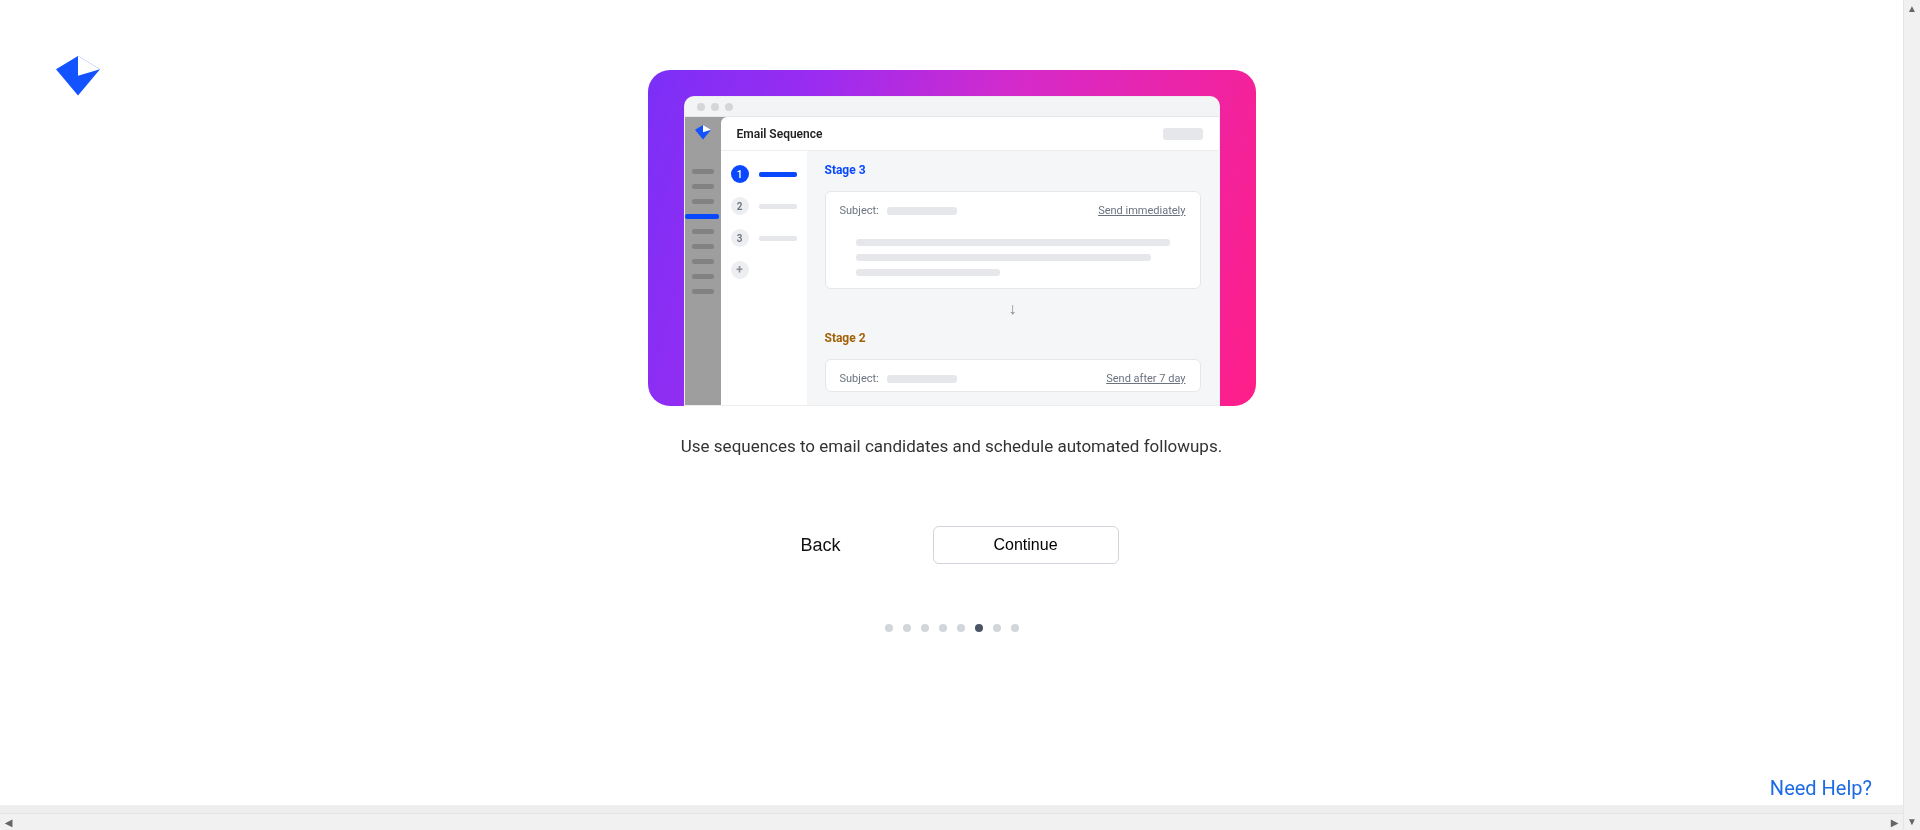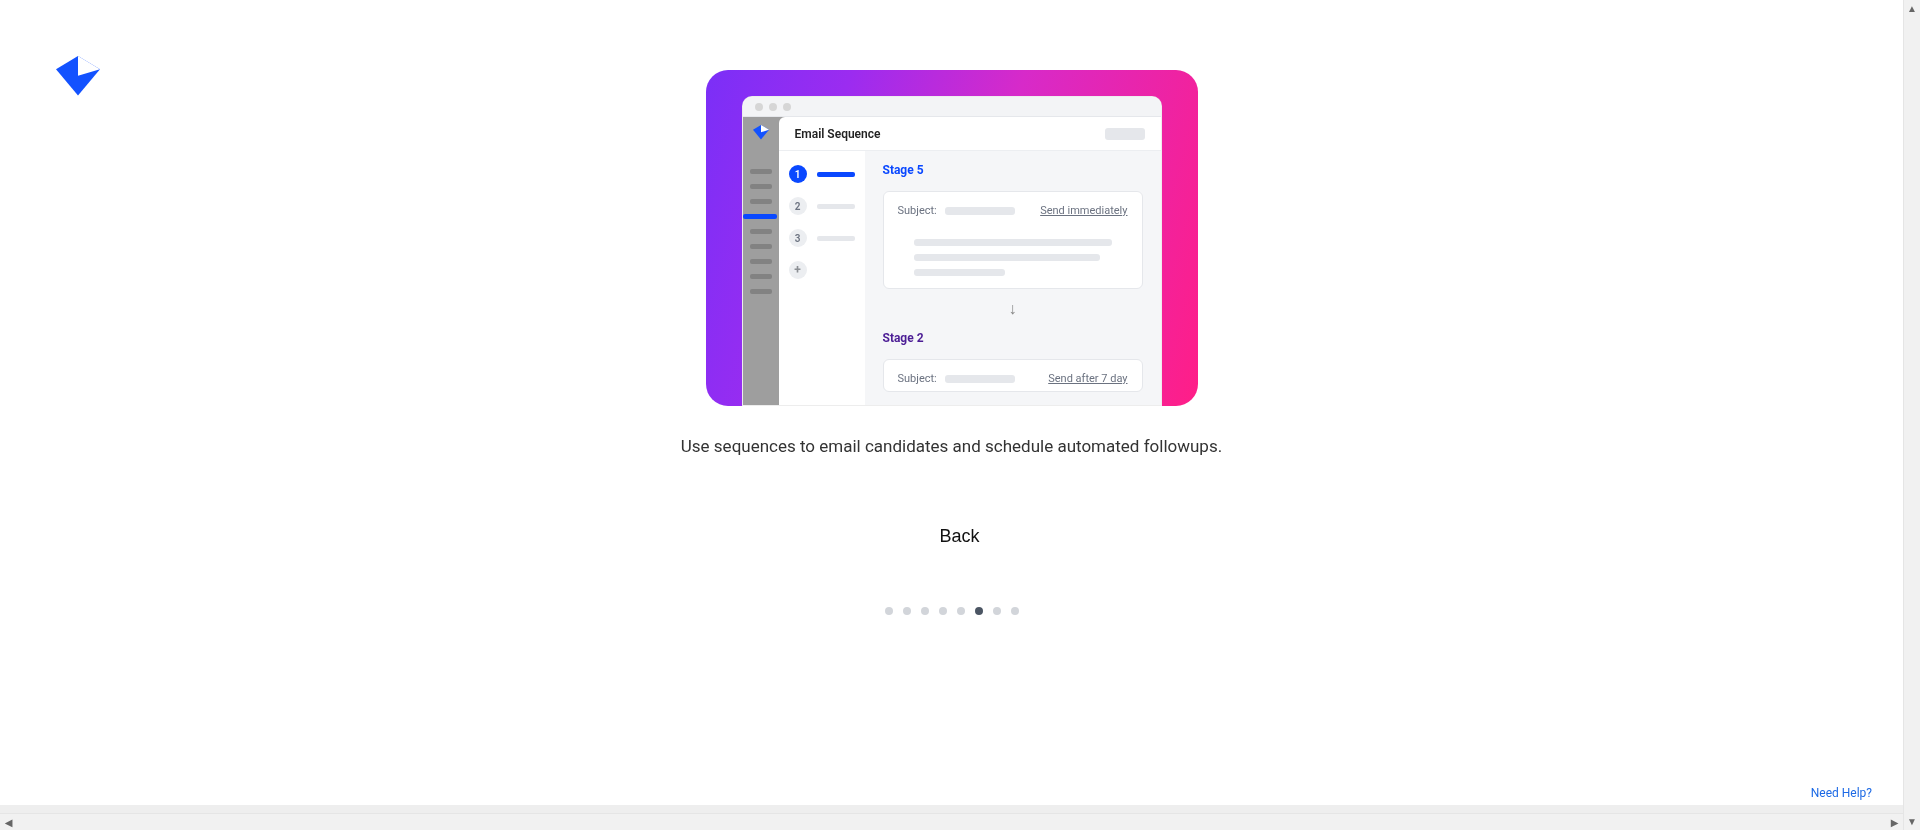--- a/index.html
+++ b/index.html
@@ -71,21 +71,21 @@
   .heading {
     font-size: 30px;
     font-weight: 600;
     color: #111;
     text-align: center;
   }
 
   
   .illus {
     margin-top: 42px;
-    width: 492px;
+    width: 608px;
     height: 336px;
     border-radius: 22px;
     background: linear-gradient(105deg, #7b2ff7 0%, #9b2cf0 25%, #d72ac9 55%, #ff1e87 100%);
     position: relative;
     overflow: hidden;
   }
   .browser {
     position:absolute;
     top: 26px;
     left: 36px;
@@ -188,21 +188,21 @@
     flex:1;
     padding:12px 18px;
     display:flex;
     flex-direction:column;
     gap:14px;
   }
   .stage-title {
     font-size:12px; font-weight:700;
   }
   .stage-title.blue { color:#0a48ff;}
-  .stage-title.grey { color:#4c1d95;}
+  .stage-title.grey { color:#a16207;}
   .card {
     background:#fff;
     border:1px solid #e5e7eb;
     border-radius:6px;
     padding:12px 14px;
   }
   .card-top {
     display:flex; align-items:flex-start; justify-content:space-between;
     font-size:11px; color:#6b7280;
   }
@@ -261,21 +261,21 @@
     cursor:pointer;
   }
   .dots .pd.active { background:#4b5563; }
 
   
   .need-help {
     position:absolute;
     right: 48px;
     bottom: 30px;
     color:#1d6ae5;
-    font-size:12px;
+    font-size:20px;
     text-decoration:none;
     cursor:pointer;
   }
 
   
   .footer-bar {
     position:absolute;
     left:0; bottom:17px;
     width: calc(100% - 17px);
     height: 8px;
@@ -337,21 +337,21 @@
               </div>
               <div class="step">
                 <span class="num">3</span>
                 <span class="bar"></span>
               </div>
               <div class="step add">
                 <span class="plus">+</span>
               </div>
             </div>
             <div class="stage-area">
-              <div class="stage-title blue">Stage 5</div>
+              <div class="stage-title blue">Stage 3</div>
               <div class="card">
                 <div class="card-top">
                   <span class="subj-row">
                     <span>Subject:</span>
                     <span class="ph"></span>
                   </span>
                   <span class="send-note">Send immediately</span>
                 </div>
                 <div class="body-lines">
                   <div class="ln w1"></div>
@@ -374,20 +374,21 @@
           </div>
         </div>
       </div>
     </div>
   </div>
 
   <div class="caption">Use sequences to email candidates and schedule automated followups.</div>
 
   <div class="btn-row">
     <button class="back-link">Back</button>
+    <button class="continue-btn">Continue</button>
   </div>
 
   <div class="dots">
     <span class="pd"></span>
     <span class="pd"></span>
     <span class="pd"></span>
     <span class="pd"></span>
     <span class="pd"></span>
     <span class="pd active"></span>
     <span class="pd"></span>

